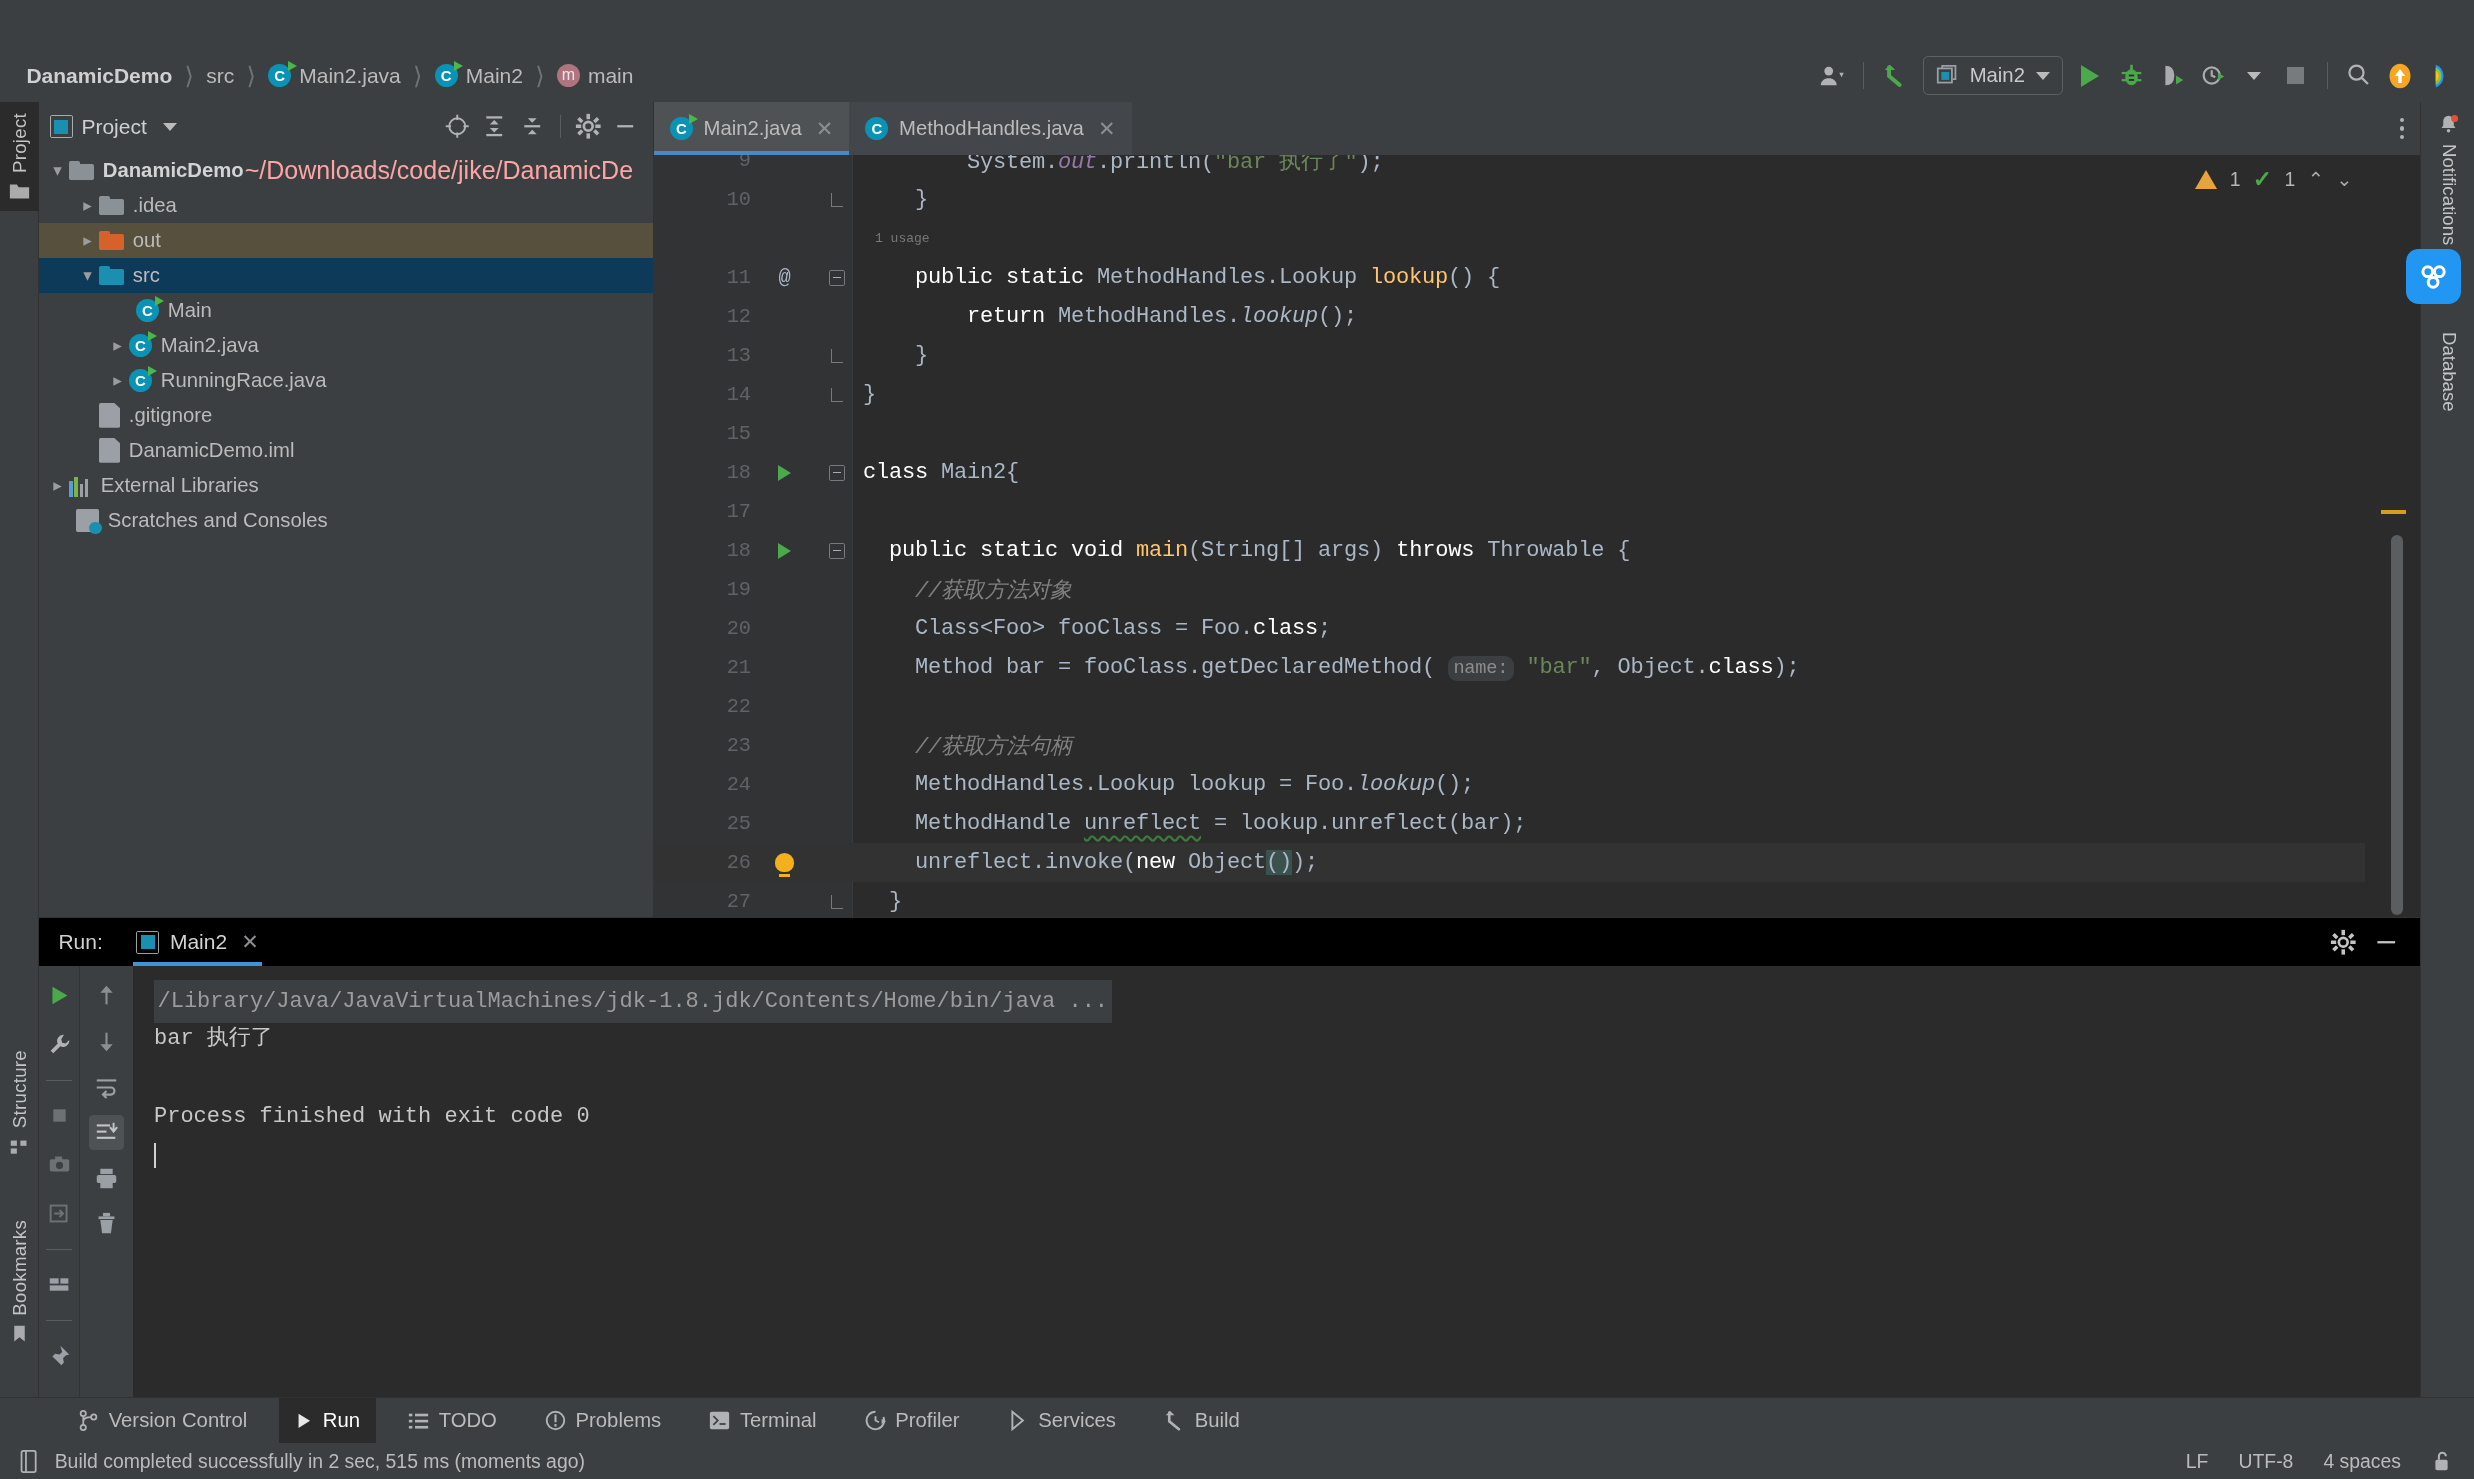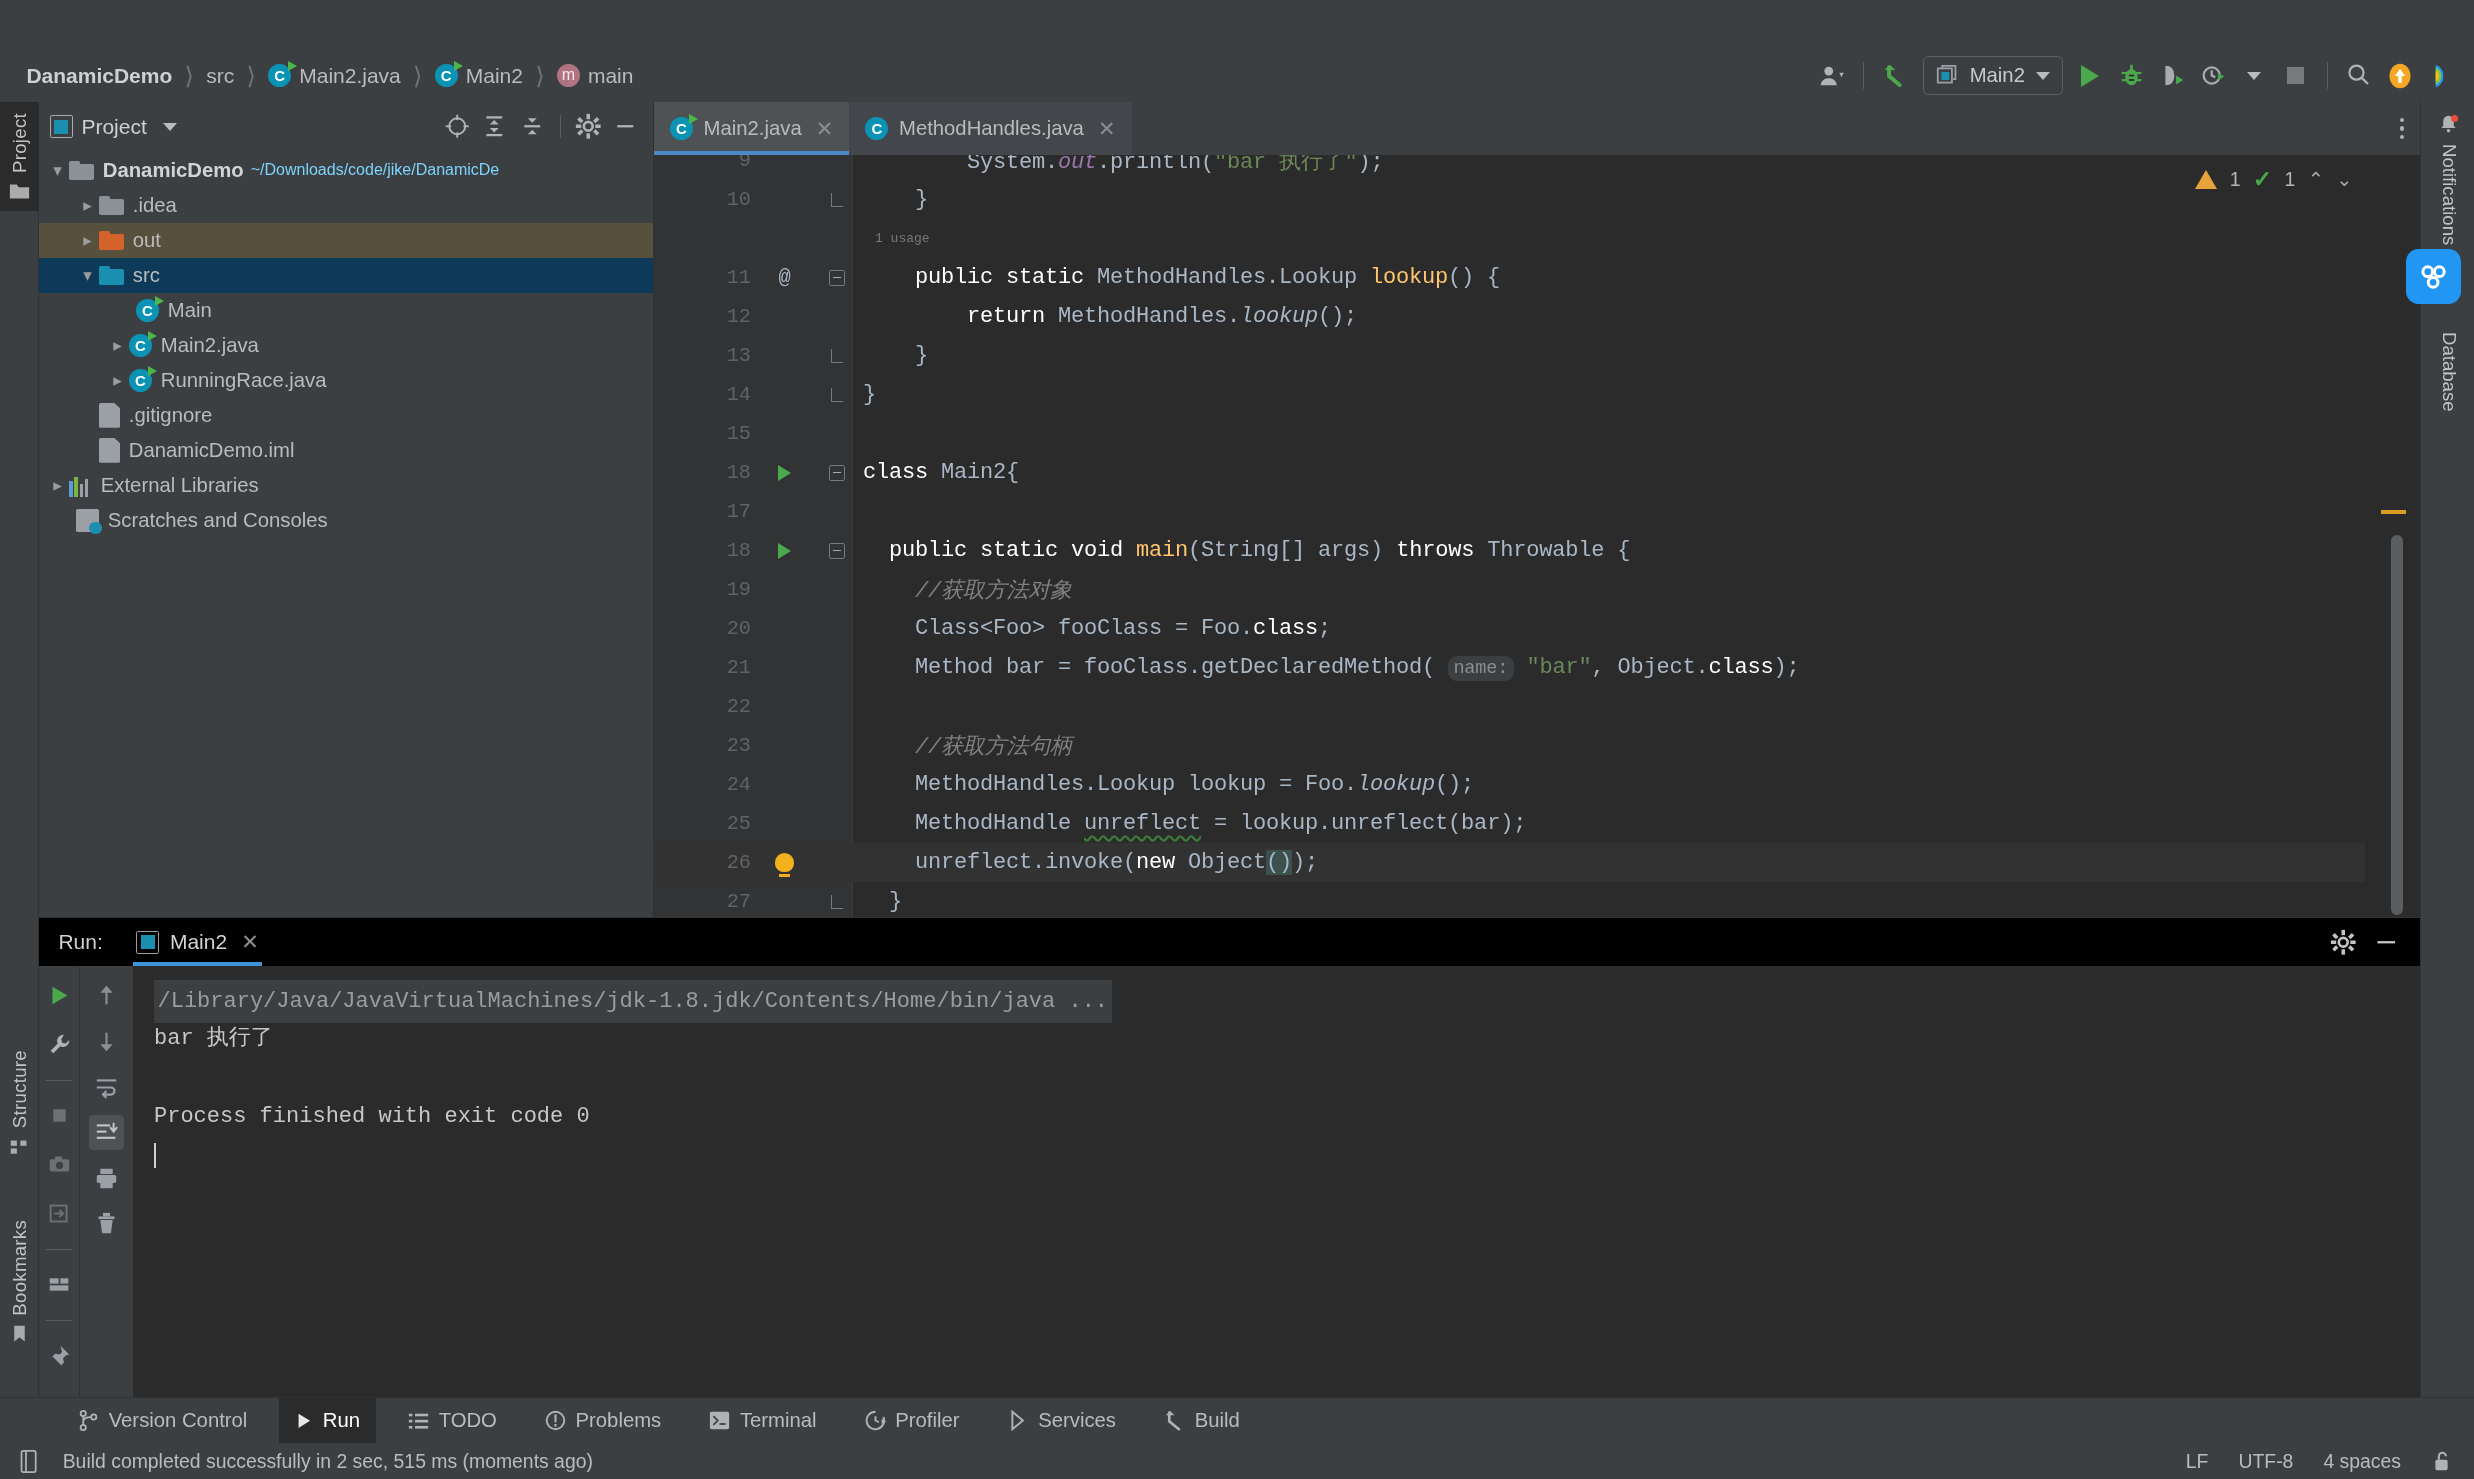--- a/index.html
+++ b/index.html
@@ -107,21 +107,21 @@
   .chev { font-size: 17px; color: #9a9c9e; }
   .folder { width: 25px; height: 19.4px; flex: 0 0 auto; position: relative; }
   .folder i { position: absolute; left: 0; bottom: 0; width: 25px; height: 16px; border-radius: 1.8px; }
   .folder b { position: absolute; left: 0; top: 0; width: 10.6px; height: 6.2px; border-radius: 1.8px 1.8px 0 0; }
   .f-gray i, .f-gray b { background: #8a9197; }
   .f-orange i, .f-orange b { background: #d4622a; }
   .f-blue i, .f-blue b { background: #1a8fb0; }
   .f-module i, .f-module b { background: #8a9197; }
   .tree-label { margin-left: 8.8px; }
   .tree-label.bold { font-weight: bold; color: #d2d3d4; }
-  .tree-path { margin-left: 7px; color: #7dd3fc; font-size: 16px; }
+  .tree-path { margin-left: 1px; color: #fca5a5; font-size: 25px; }
   .file-ic { width: 21px; height: 25px; background: #9aa0a6; border-radius: 1.8px; flex: 0 0 auto;
              position: relative; clip-path: polygon(0 0, 72% 0, 100% 22%, 100% 100%, 0 100%); }
   .lib-ic { width: 23px; height: 23px; flex: 0 0 auto; display: flex; align-items: flex-end; gap: 1.8px; }
   .lib-ic span { width: 3.5px; background: #9aa0a6; }
   .scratch-ic { width: 23px; height: 23px; background: #9aa0a6; border-radius: 1.8px; flex: 0 0 auto; position: relative; }
   .scratch-ic::after { content: ""; position: absolute; right: -2.7px; bottom: -2.7px; width: 12.4px; height: 12.4px;
                        border-radius: 50%; background: #1a8fb0; }
 
   
   .editor-area {
@@ -230,21 +230,21 @@
   .bb-item { display: flex; align-items: center; gap: 9.7px; height: 46px; padding: 0 16px;
              font-size: 20.3px; color: #bbbbbb; cursor: default; margin-left: 16px; }
   .bb-item.active { background: #2b2b2b; color: #ffffff; }
   .bb-first { margin-left: 62px; text-align: right; }
 
   
   .statusbar {
     position: absolute; top: 1443px; left: 0; width: 2475px; height: 36px;
     background: #3c3f41; display: flex; align-items: center;
   }
-  .sb-left { display: flex; align-items: center; gap: 22px; margin-left: 17.7px; }
+  .sb-left { display: flex; align-items: center; gap: 14px; margin-left: 17.7px; }
   .sb-msg { font-size: 19.4px; color: #bbbbbb; }
   .sb-right { margin-left: auto; display: flex; align-items: center; gap: 30px; padding-right: 23px;
               font-size: 19.4px; color: #bbbbbb; }
 
   
   .rail-right {
     position: absolute; top: 102px; right: 0; width: 55px; height: 1296px;
     background: #3c3f41; border-left: 0.9px solid #323232;
   }
   .rr-item { width: 55px; display: flex; flex-direction: column; align-items: center; gap: 8.8px;

